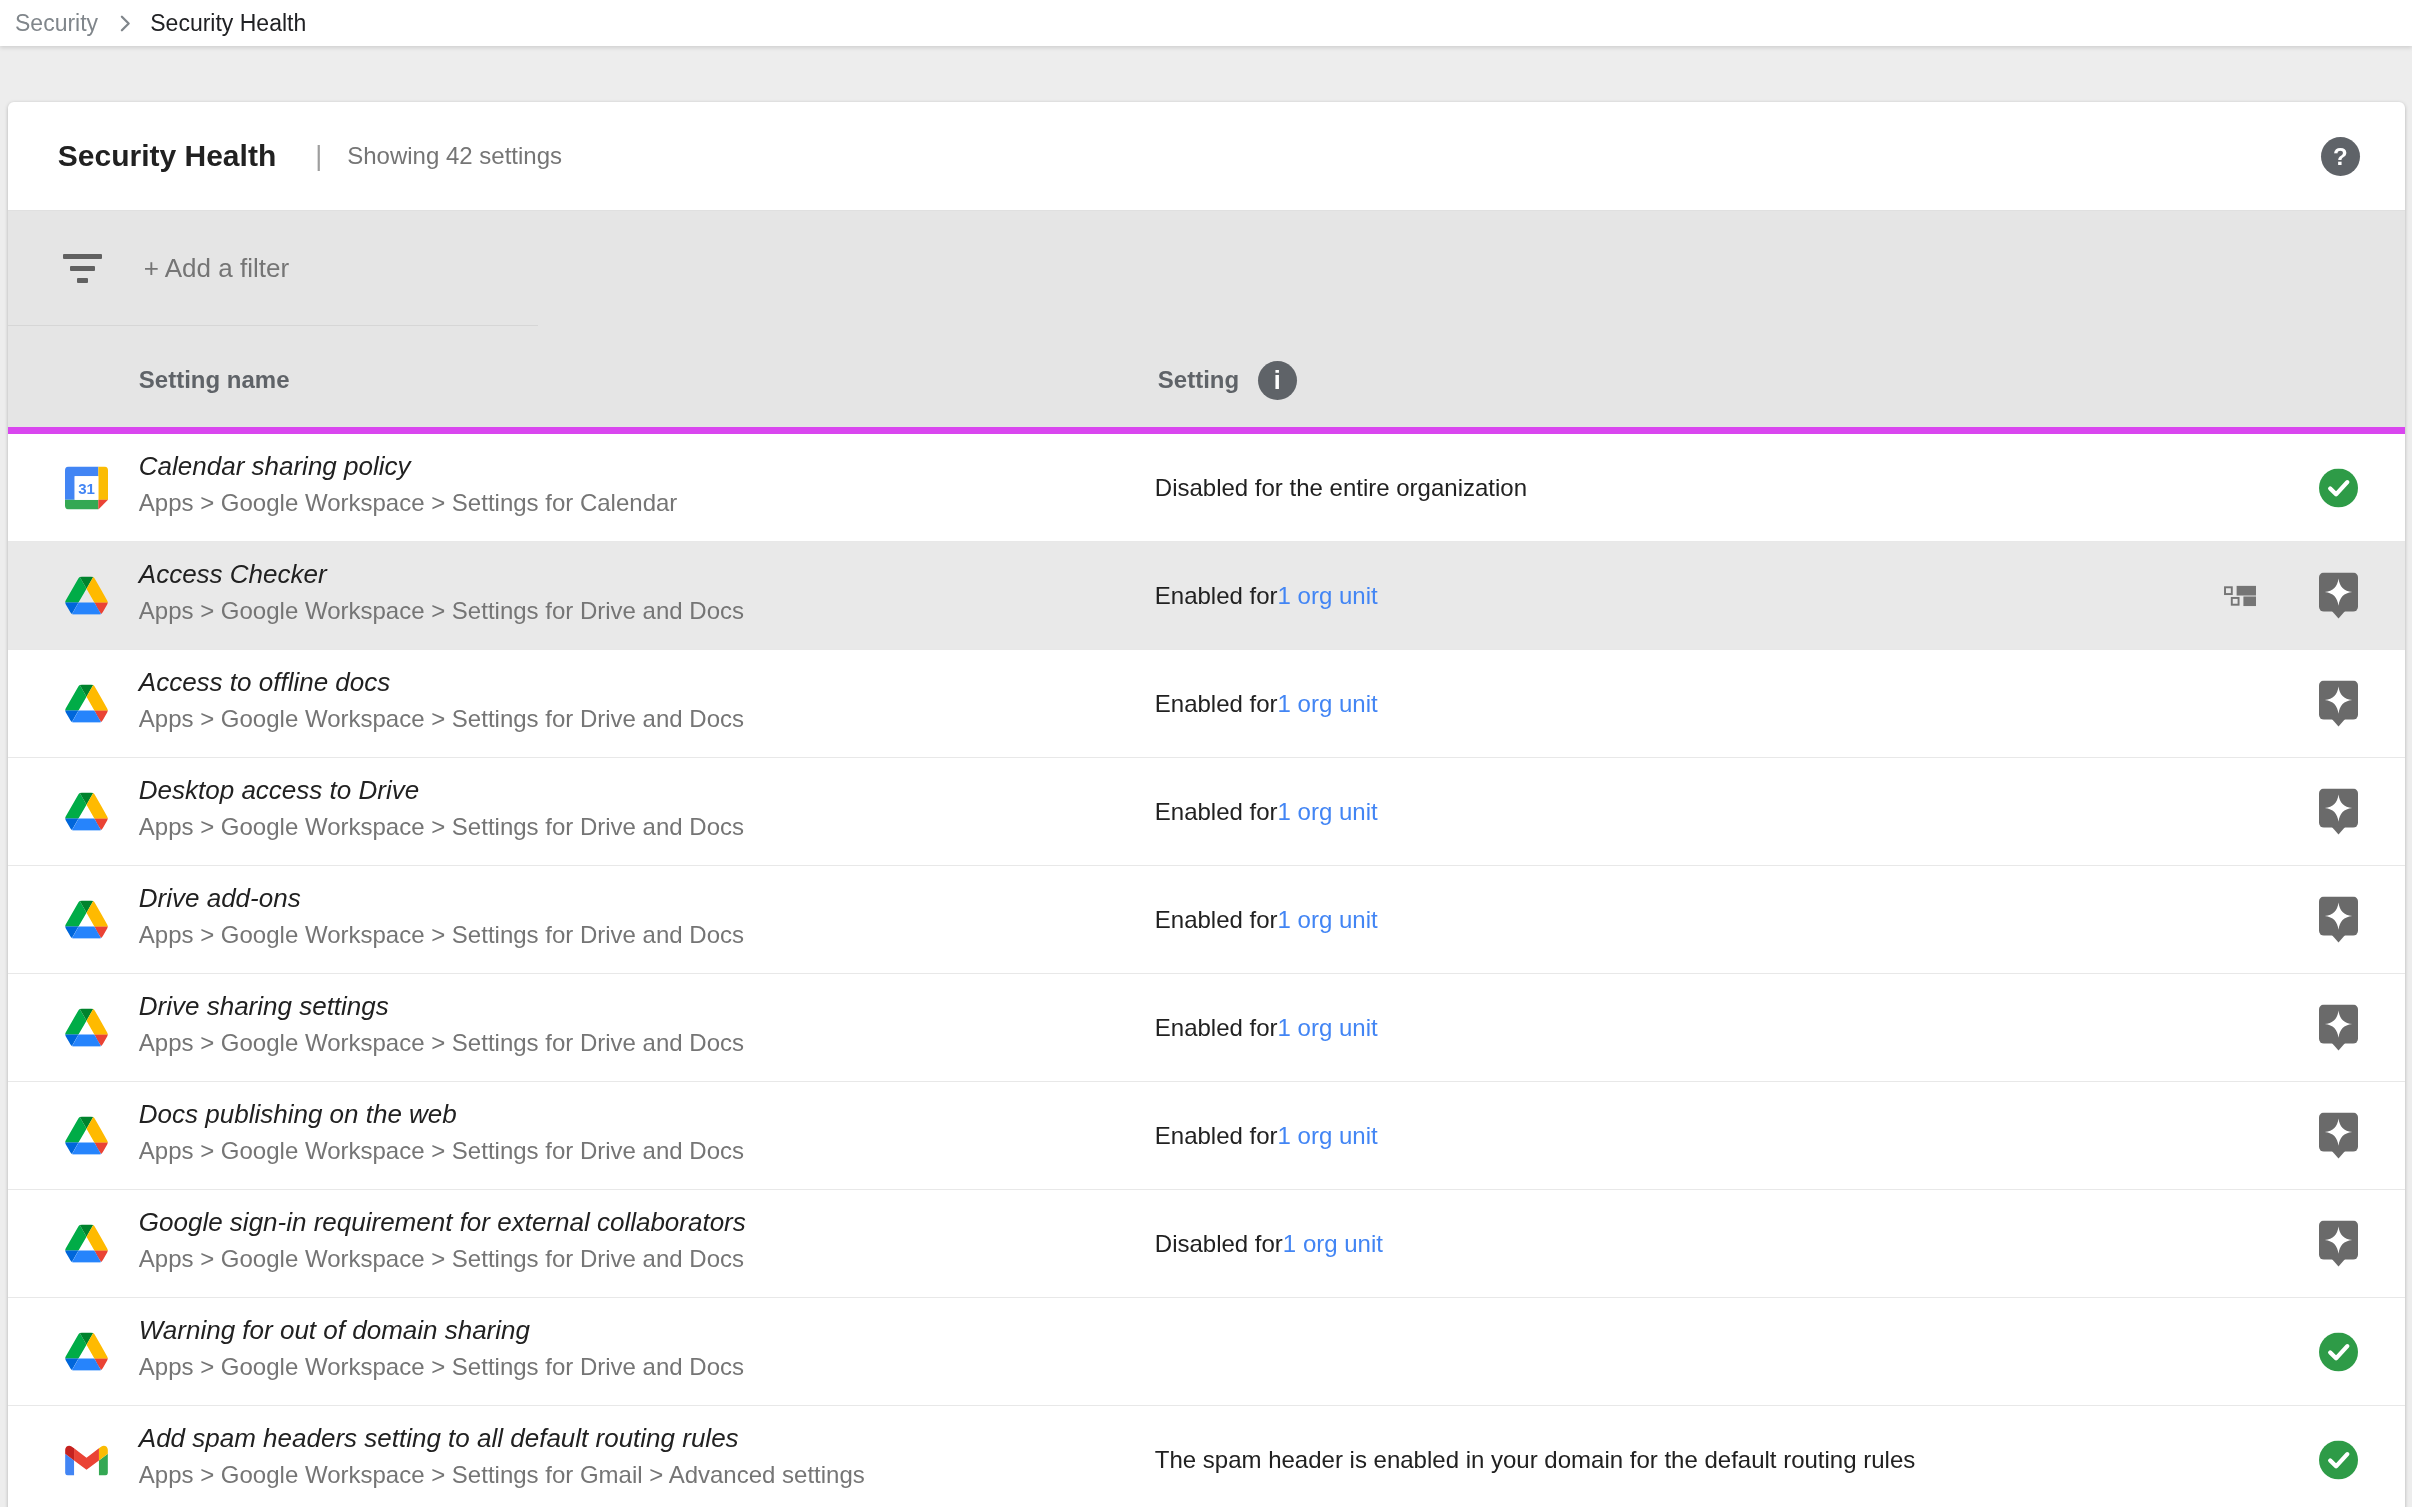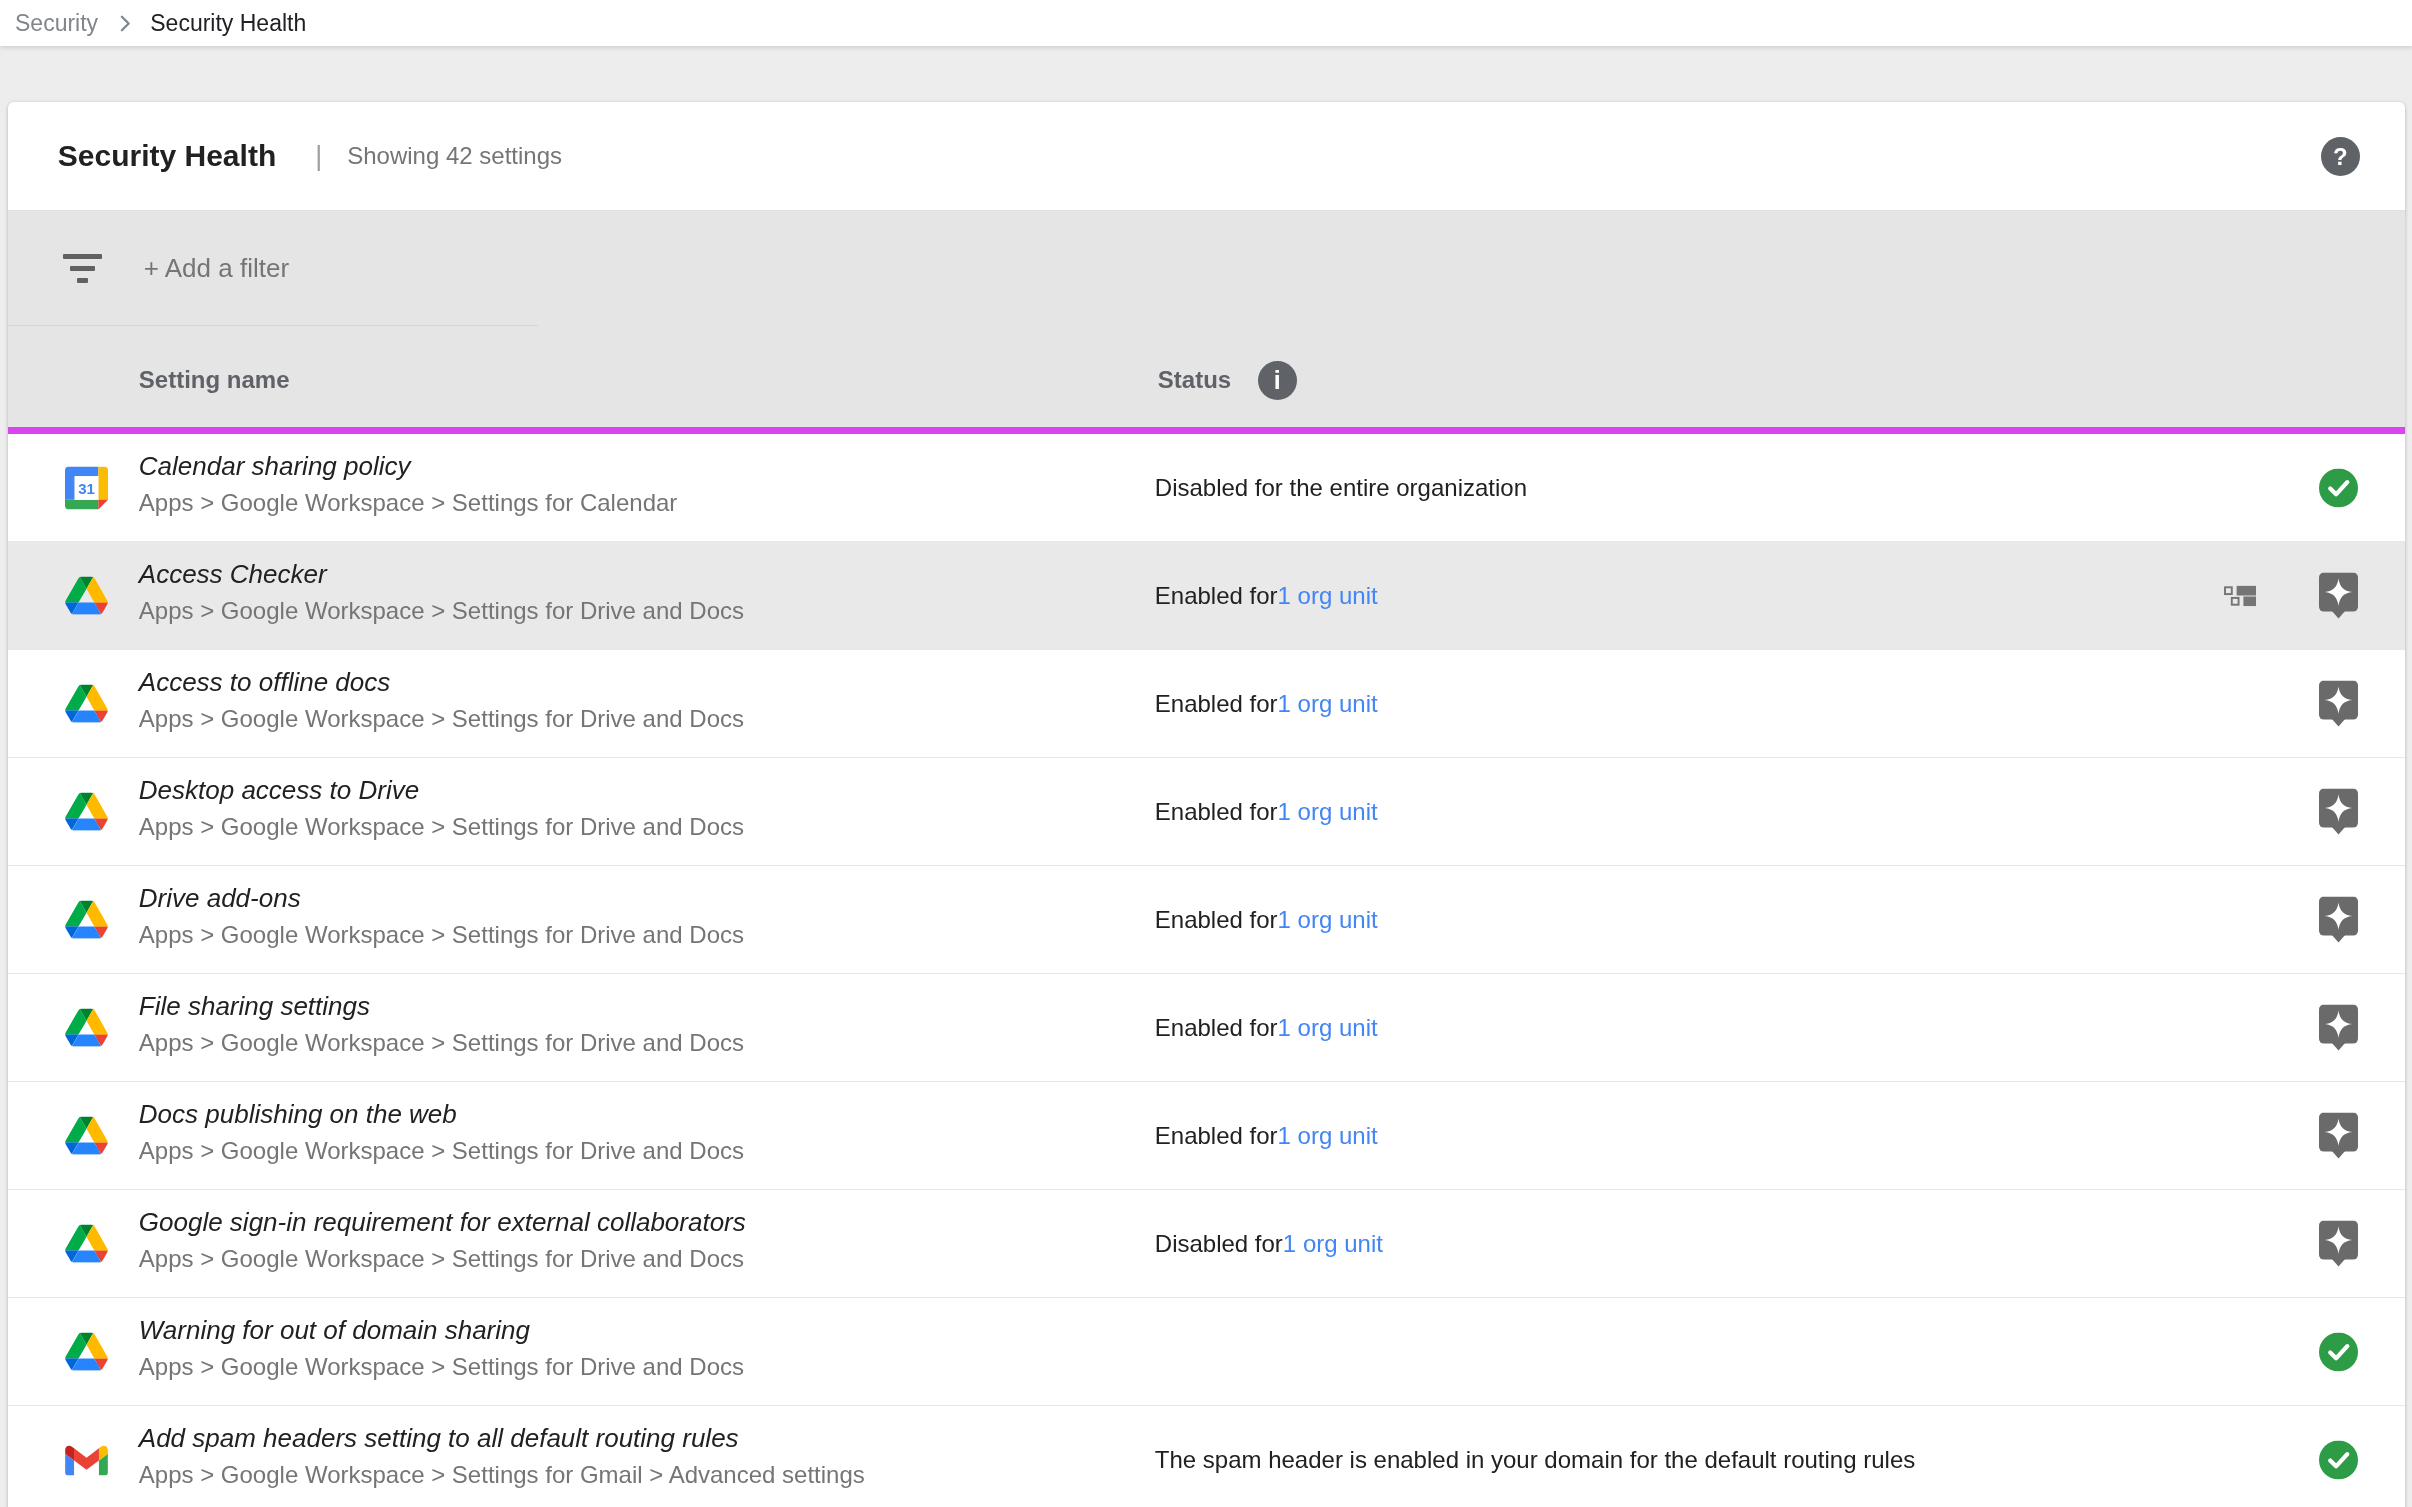--- a/index.html
+++ b/index.html
@@ -85,21 +85,21 @@
         <span class="filter-icon">
           <span class="b b1"></span>
             <span class="b b2"></span>
             <span class="b b3"></span>
         </span>
         <span class="filter-label">+ Add a filter</span>
         <span class="filter-underline"></span>
       </div>
       <div class="thead-row">
         <span class="th-setting">Setting name</span>
-        <span class="th-status">Status</span>
+        <span class="th-status">Setting</span>
         <span class="info-btn">i</span>
       </div>
     </div>
 
     <div id="rows-container">
         <div class="row">
     <span class="app-icon">
             <svg width="43" height="43" viewBox="0 0 40 40" style="border-radius:3.9px;overflow:hidden">
               <path d="M0 0 H31 V9 H9 V31 H0 Z" fill="#4285f4"></path>
               <rect x="31" y="0" width="9" height="31" fill="#fbbc04"></rect>
@@ -236,21 +236,21 @@
     <span class="app-icon">
             <svg width="43" height="38" viewBox="0 0 87.3 78">
               <path d="m6.6 66.85 3.85 6.65c.8 1.4 1.95 2.5 3.3 3.3l13.75-23.8h-27.5c0 1.55.4 3.1 1.2 4.5z" fill="#0066da"></path>
               <path d="M43.65 25 29.9 1.2c-1.35.8-2.5 1.9-3.3 3.3l-25.4 44a9.06 9.06 0 0 0-1.2 4.5h27.5z" fill="#00ac47"></path>
               <path d="m73.55 76.8c1.35-.8 2.5-1.9 3.3-3.3l1.6-2.75 7.65-13.25c.8-1.4 1.2-2.95 1.2-4.5h-27.5l5.85 11.5z" fill="#ea4335"></path>
               <path d="m43.65 25 13.75-23.8c-1.35-.8-2.9-1.2-4.5-1.2h-18.5c-1.6 0-3.15.45-4.5 1.2z" fill="#00832d"></path>
               <path d="m59.8 53.55h-32.3l-13.75 23.8c1.35.8 2.9 1.2 4.5 1.2h50.8c1.6 0 3.15-.45 4.5-1.2z" fill="#2684fc"></path>
               <path d="m73.4 26.5-12.7-22c-.8-1.4-1.95-2.5-3.3-3.3l-13.75 23.8 16.15 28.55h27.45c0-1.55-.4-3.1-1.2-4.5z" fill="#ffba00"></path>
             </svg>
           </span>
-    <span class="row-title">File sharing settings</span>
+    <span class="row-title">Drive sharing settings</span>
     <span class="row-path">Apps &gt; Google Workspace &gt; Settings for Drive and Docs</span>
     <span class="row-status">
       <span class="status-text">Enabled for </span>
       <span class="status-link">1 org unit</span>
     </span>
 
     <span class="right-icon">
             <svg width="39" height="47" viewBox="0 0 40 48">
               <rect x="0" y="0" width="40" height="40" rx="5" fill="#6a6a6a"></rect>
               <polygon points="13,39 27,39 20,47" fill="#6a6a6a"></polygon>

